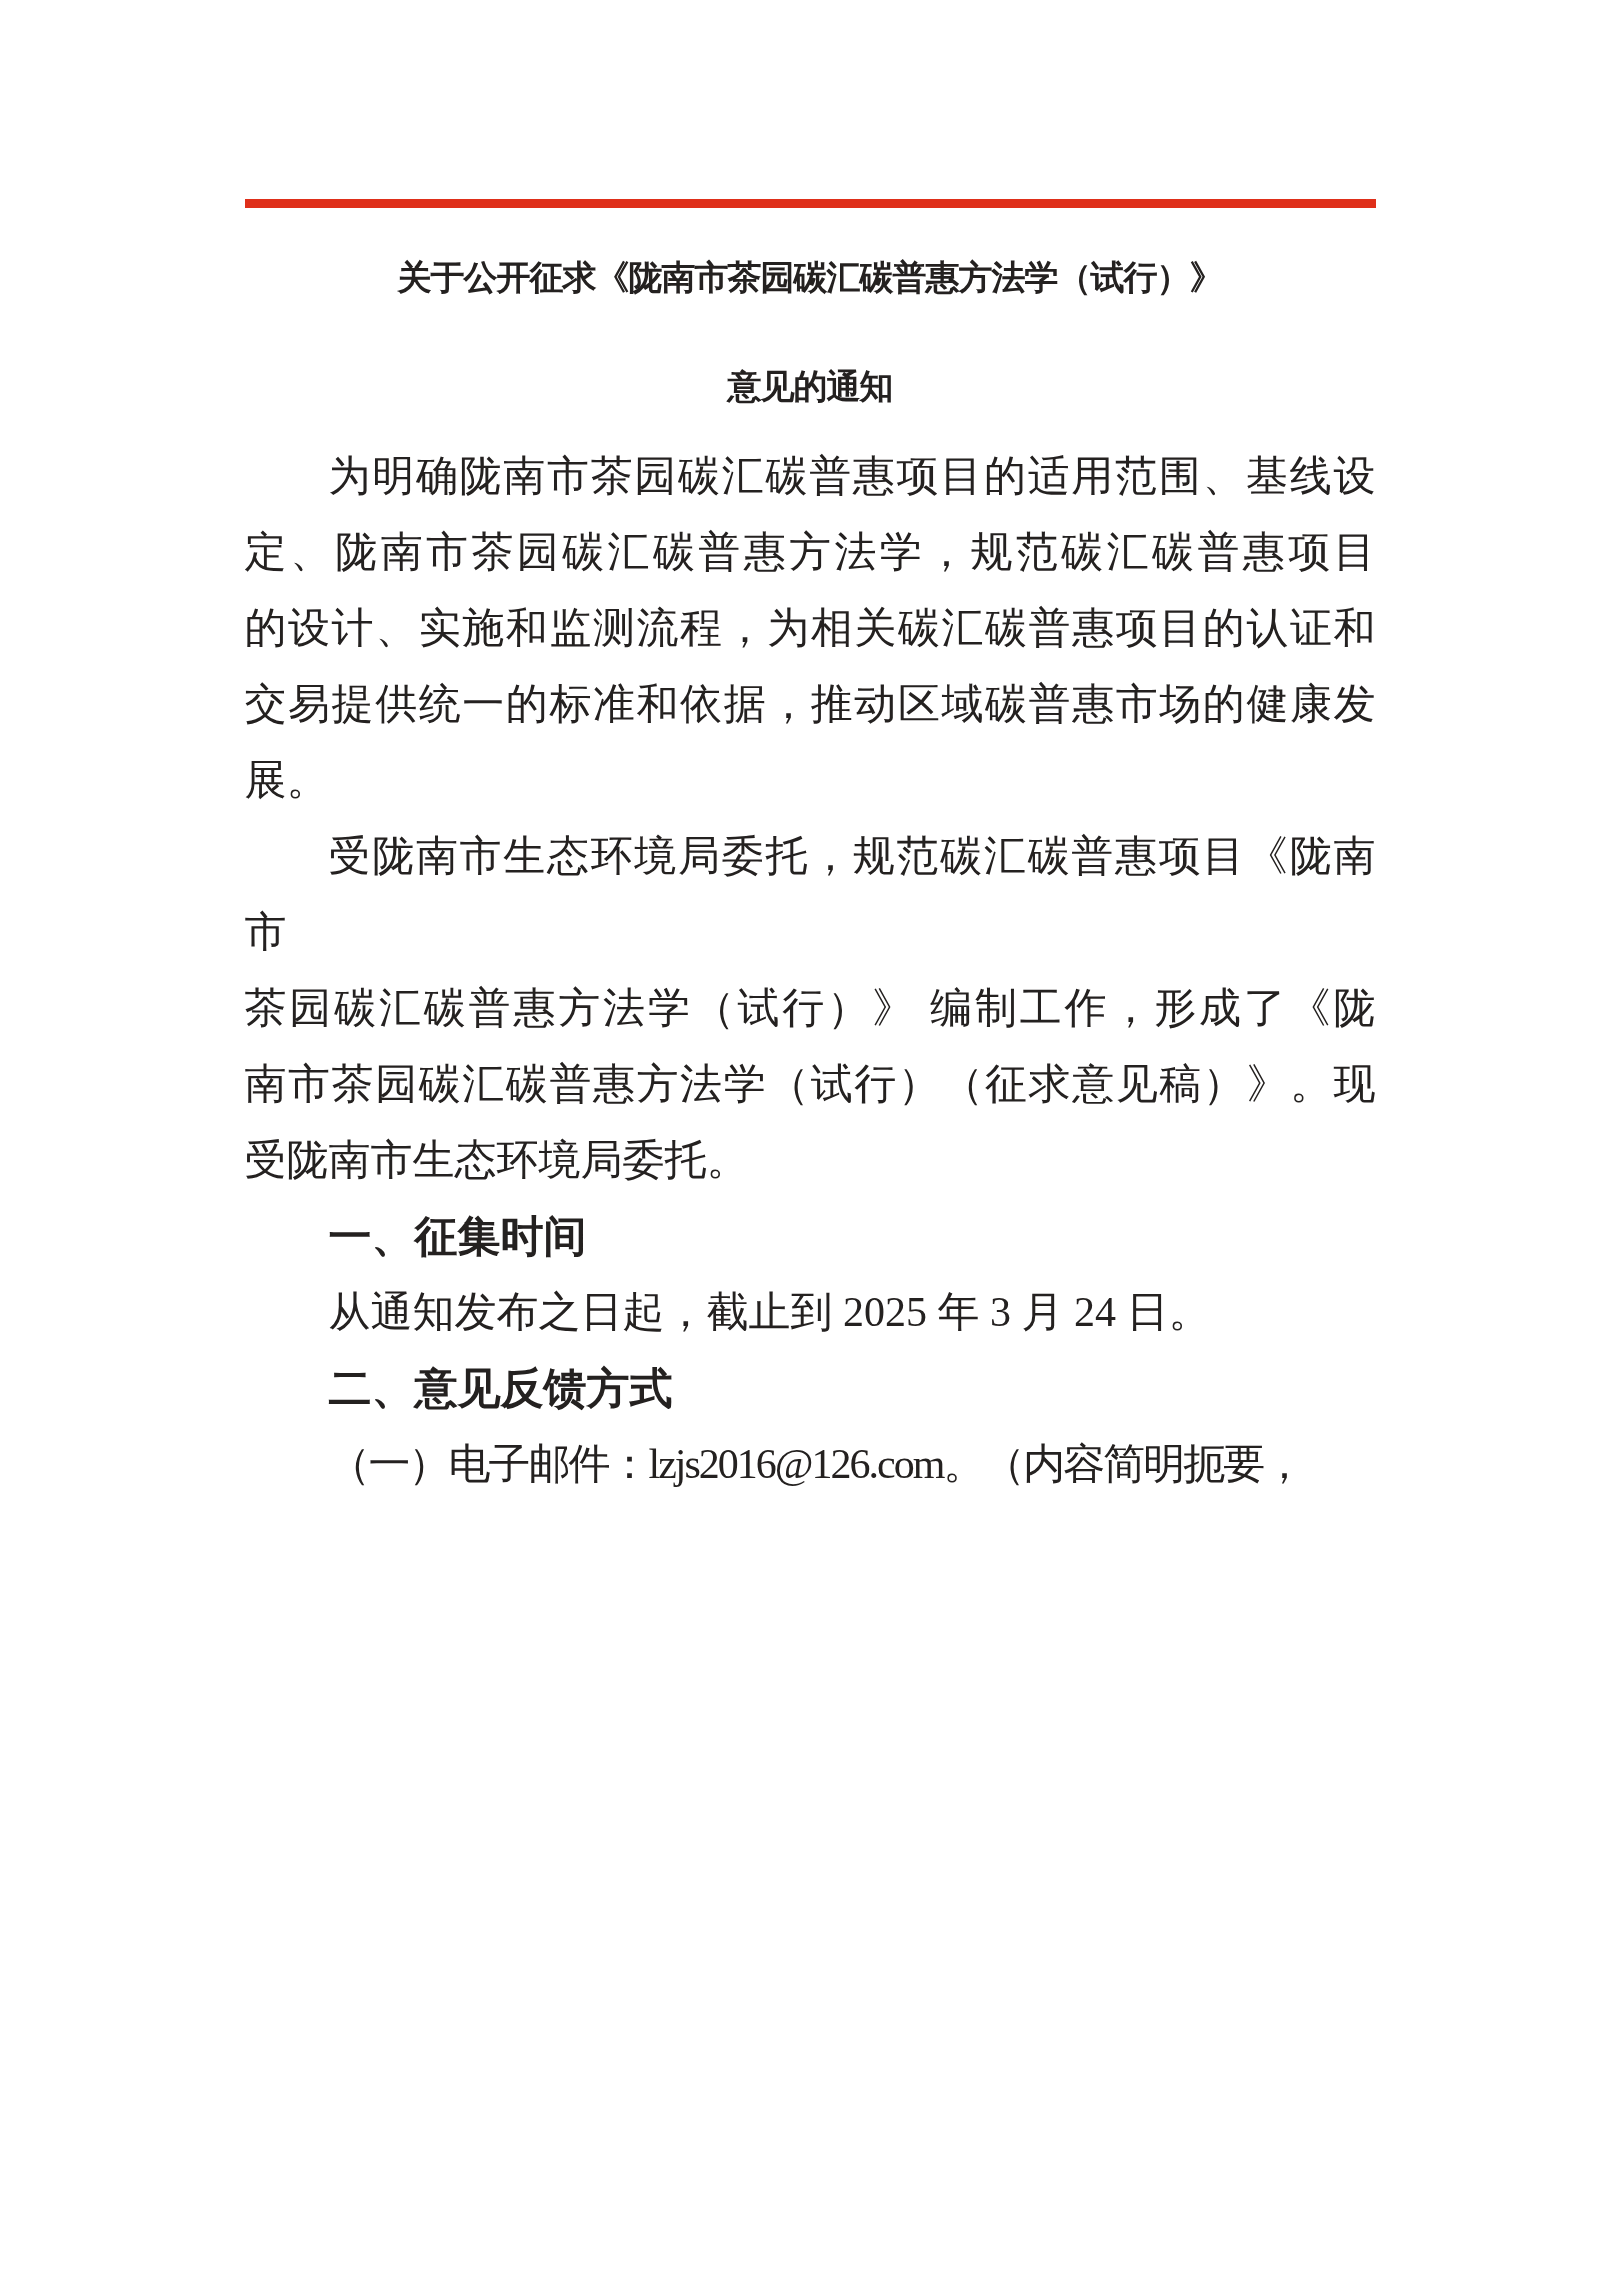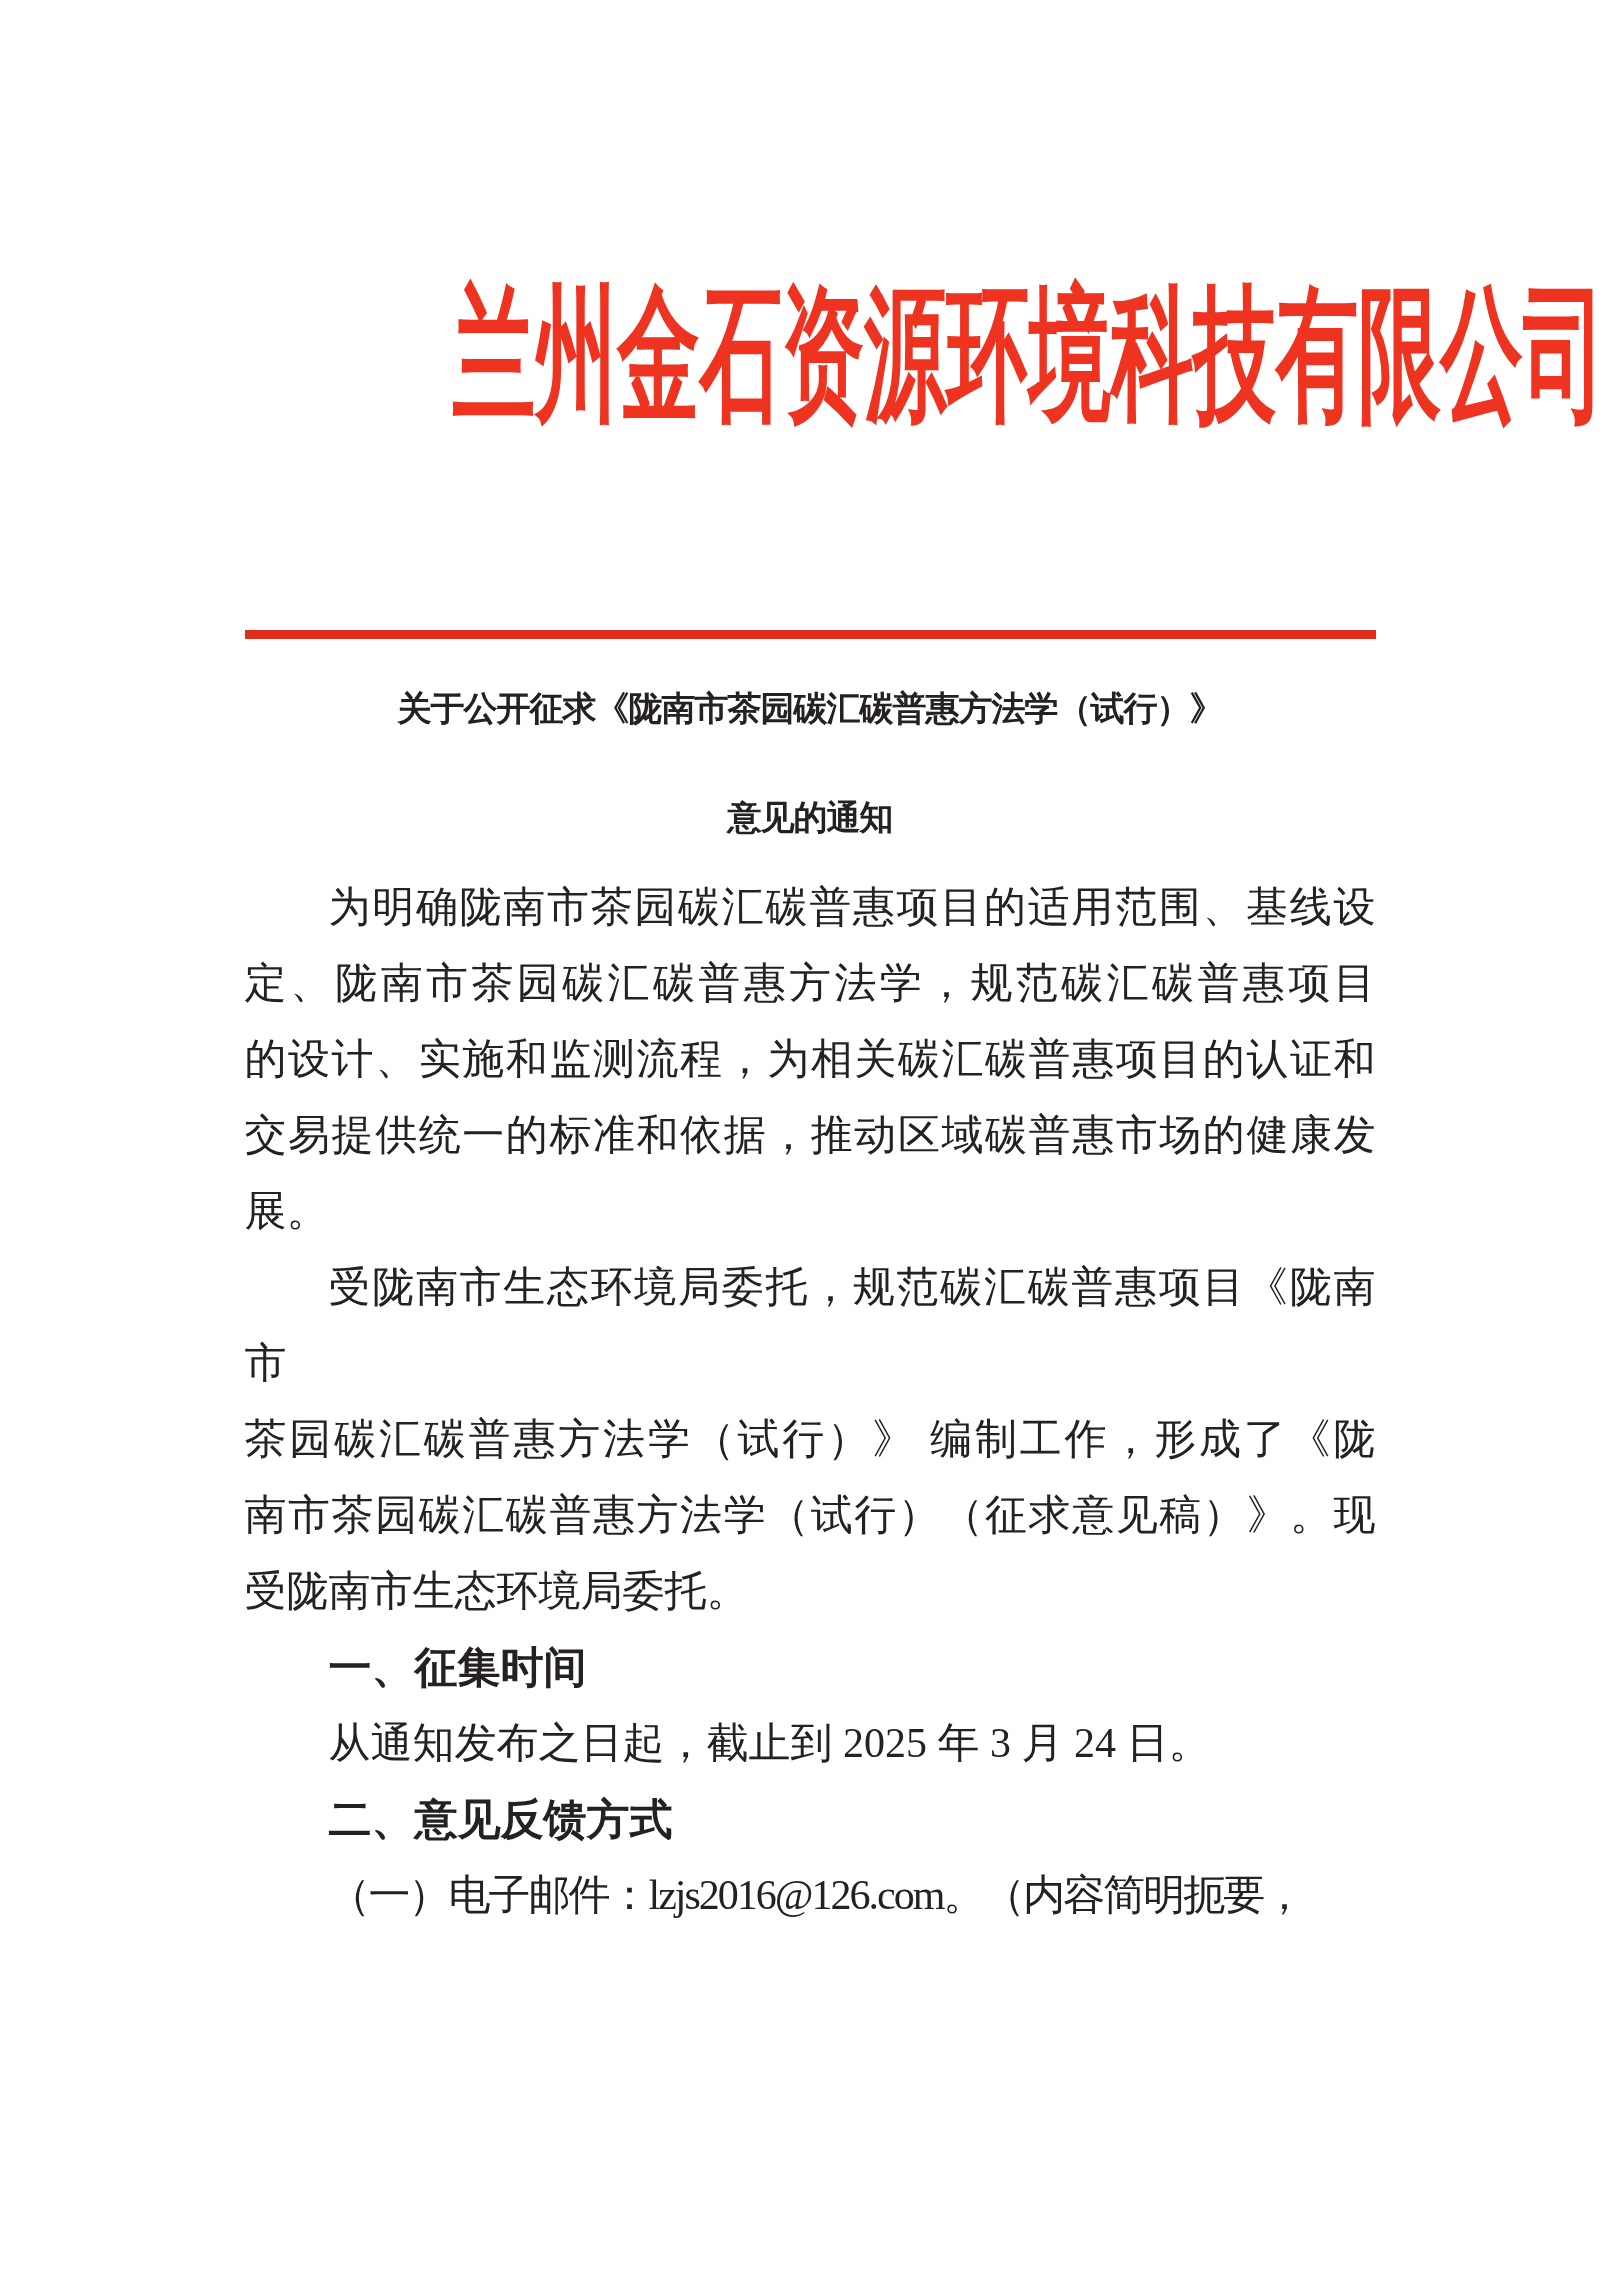--- a/index.html
+++ b/index.html
@@ -71,23 +71,20 @@
     font-weight:700;
     font-size:43px;
   }
   .tight{letter-spacing:-2px;}
 </style>
 </head>
 <body>
 
 <div class="page">
 
-  <div class="letterhead">
-    <div class="company">兰州金石资源环境科技有限公司</div>
-  </div>
 
   <div class="content">
 
     <div class="divider"></div>
 
     <div class="title">关于公开征求《陇南市茶园碳汇碳普惠方法学（试行）》</div>
     <div class="title">意见的通知</div>
 
     <div class="body-text">
         <div class="line indent fill">为明确陇南市茶园碳汇碳普惠项目的适用范围、基线设</div>

